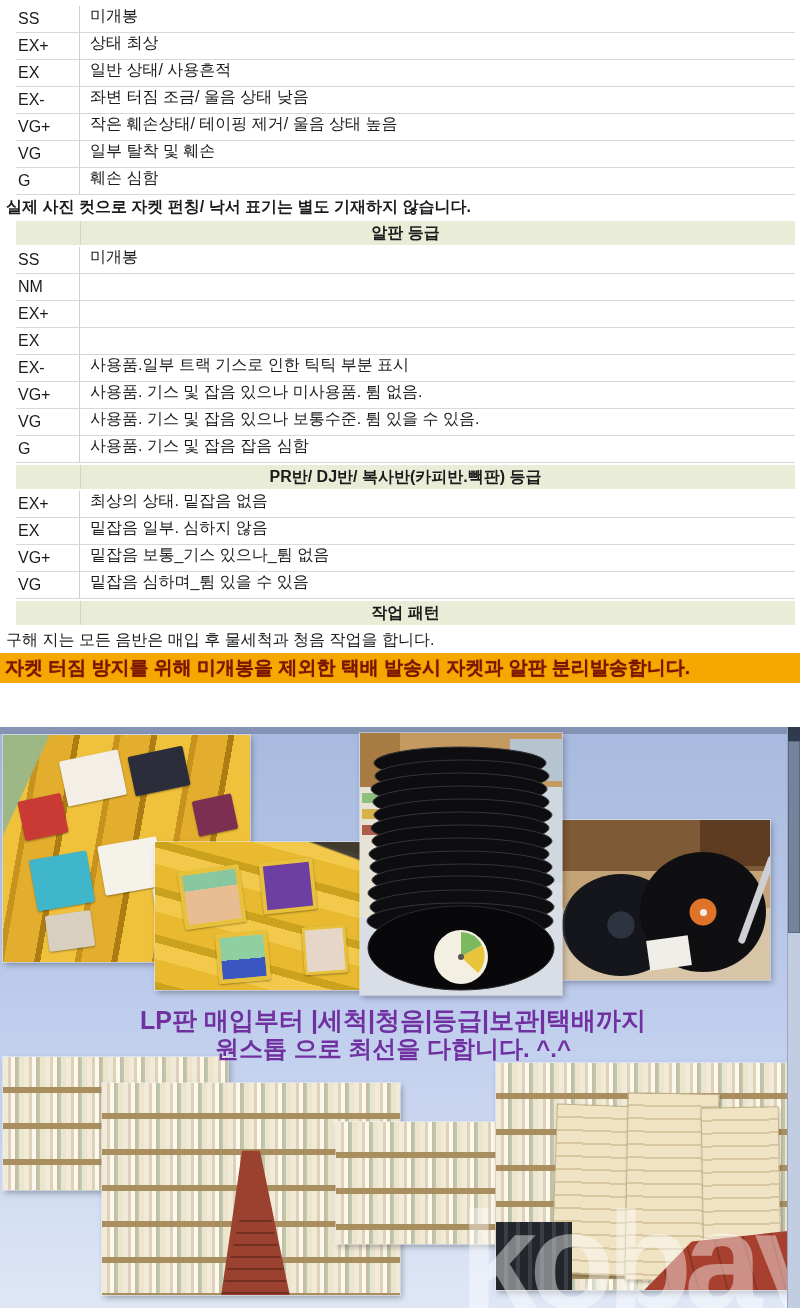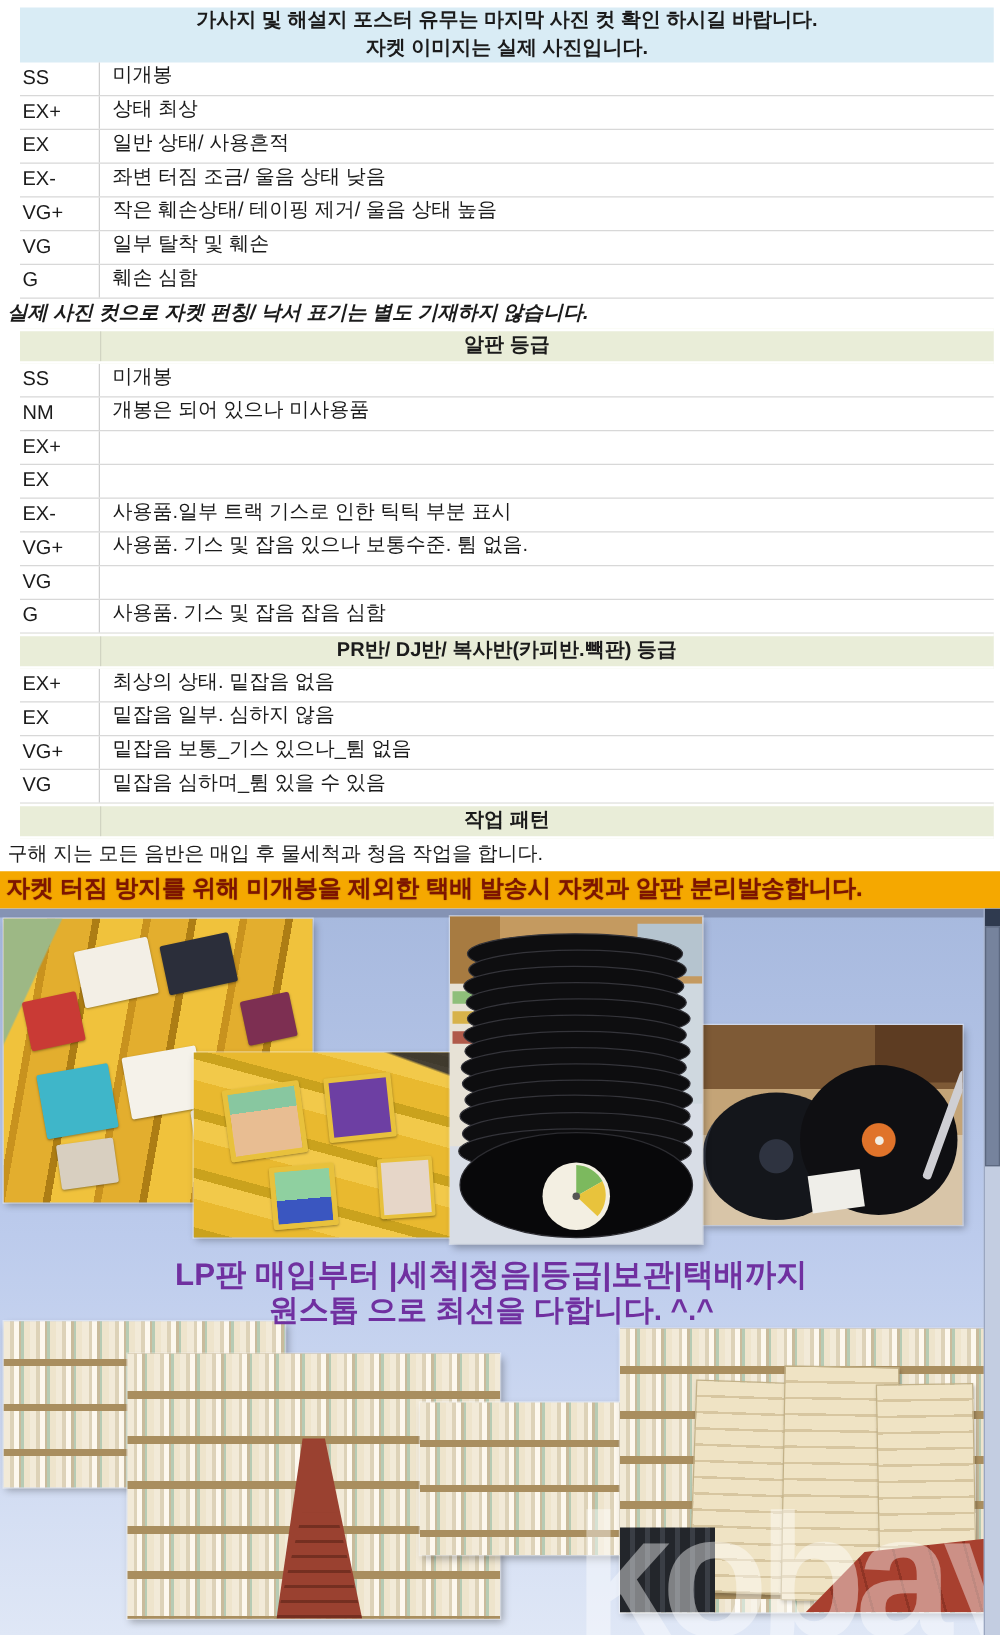--- a/index.html
+++ b/index.html
@@ -23,21 +23,21 @@
   .grading-doc{position:absolute;top:0;left:0;width:800px;height:727px;
     padding:6px 5px 0 16px;overflow:hidden;background:#fff;}
   .head-note{height:44px;background:var(--header-blue);text-align:center;
     font-weight:bold;font-size:16px;line-height:22px;}
   .grade-table{width:100%;}
   .row{display:flex;height:27px;align-items:flex-start;border-bottom:1px solid var(--row-line);
     font-weight:normal;font-size:16px;}
   .cg{width:64px;flex:0 0 64px;padding-left:2px;border-right:1px solid var(--col-line);
     height:100%;display:flex;align-items:center;}
   .cd{padding-left:10px;white-space:nowrap;overflow:hidden;}
-  .note-line{height:24px;line-height:24px;font-weight:bold;font-size:16px;margin-left:-10px;white-space:nowrap;font-style:italic;}
+  .note-line{height:24px;line-height:24px;font-weight:bold;font-size:16px;margin-left:-10px;white-space:nowrap;}
   .sec-head{position:relative;height:28px;background:var(--section-green);
     border-top:2px solid #fff;border-bottom:2px solid #fff;
     text-align:center;font-weight:bold;font-size:16px;line-height:24px;}
   .sec-head::after{content:"";position:absolute;left:64px;top:0;bottom:0;width:1px;background:rgba(0,0,0,.10);}
   .work-line{height:26px;line-height:26px;font-weight:normal;font-size:16px;margin-left:-10px;white-space:nowrap;}
   .shipping-bar{height:30px;line-height:30px;margin-left:-16px;margin-right:-5px;
     background:var(--orange-bar);color:var(--shipping-red);font-weight:bold;font-size:19px;
     padding-left:5px;white-space:nowrap;text-shadow:0 0 1px rgba(60,0,0,.6);}
 
   
@@ -116,24 +116,20 @@
   .sb-cap{position:absolute;top:0;left:0;right:0;height:14px;background:#2f3a4f;}
   .sb-thumb{position:absolute;top:14px;left:0;right:0;height:192px;background:#76839d;border:1px solid #5c6880;}
 </style>
 </head>
 <body>
 
 <div class="page">
 
   <section class="grading-doc">
 
-    <div class="head-note">
-      <div>가사지 및 해설지 포스터 유무는 마지막 사진 컷 확인 하시길 바랍니다.</div>
-      <div>자켓 이미지는 실제 사진입니다.</div>
-    </div>
 
     <div class="grade-table">
       <div class="row">
           <span class="cg">SS</span>
           <span class="cd">미개봉</span>
         </div>
       <div class="row">
           <span class="cg">EX+</span>
           <span class="cd">상태 최상</span>
         </div>
@@ -163,38 +159,38 @@
 
     <div class="sec-head">알판 등급</div>
 
     <div class="grade-table">
       <div class="row">
           <span class="cg">SS</span>
           <span class="cd">미개봉</span>
         </div>
       <div class="row">
           <span class="cg">NM</span>
-          <span class="cd">개봉은 되어 있으나 미사용품</span>
         </div>
       <div class="row">
           <span class="cg">EX+</span>
         </div>
       <div class="row">
           <span class="cg">EX</span>
         </div>
       <div class="row">
           <span class="cg">EX-</span>
           <span class="cd">사용품.일부 트랙 기스로 인한 틱틱 부분 표시</span>
         </div>
       <div class="row">
           <span class="cg">VG+</span>
-          <span class="cd">사용품. 기스 및 잡음 있으나 보통수준. 튐 없음.</span>
+          <span class="cd">사용품. 기스 및 잡음 있으나 미사용품. 튐 없음.</span>
         </div>
       <div class="row">
           <span class="cg">VG</span>
+          <span class="cd">사용품. 기스 및 잡음 있으나 보통수준. 튐 있을 수 있음.</span>
         </div>
       <div class="row">
           <span class="cg">G</span>
           <span class="cd">사용품. 기스 및 잡음 잡음 심함</span>
         </div>
     </div>
 
     <div class="sec-head">PR반/ DJ반/ 복사반(카피반.빽판) 등급</div>
 
     <div class="grade-table">

